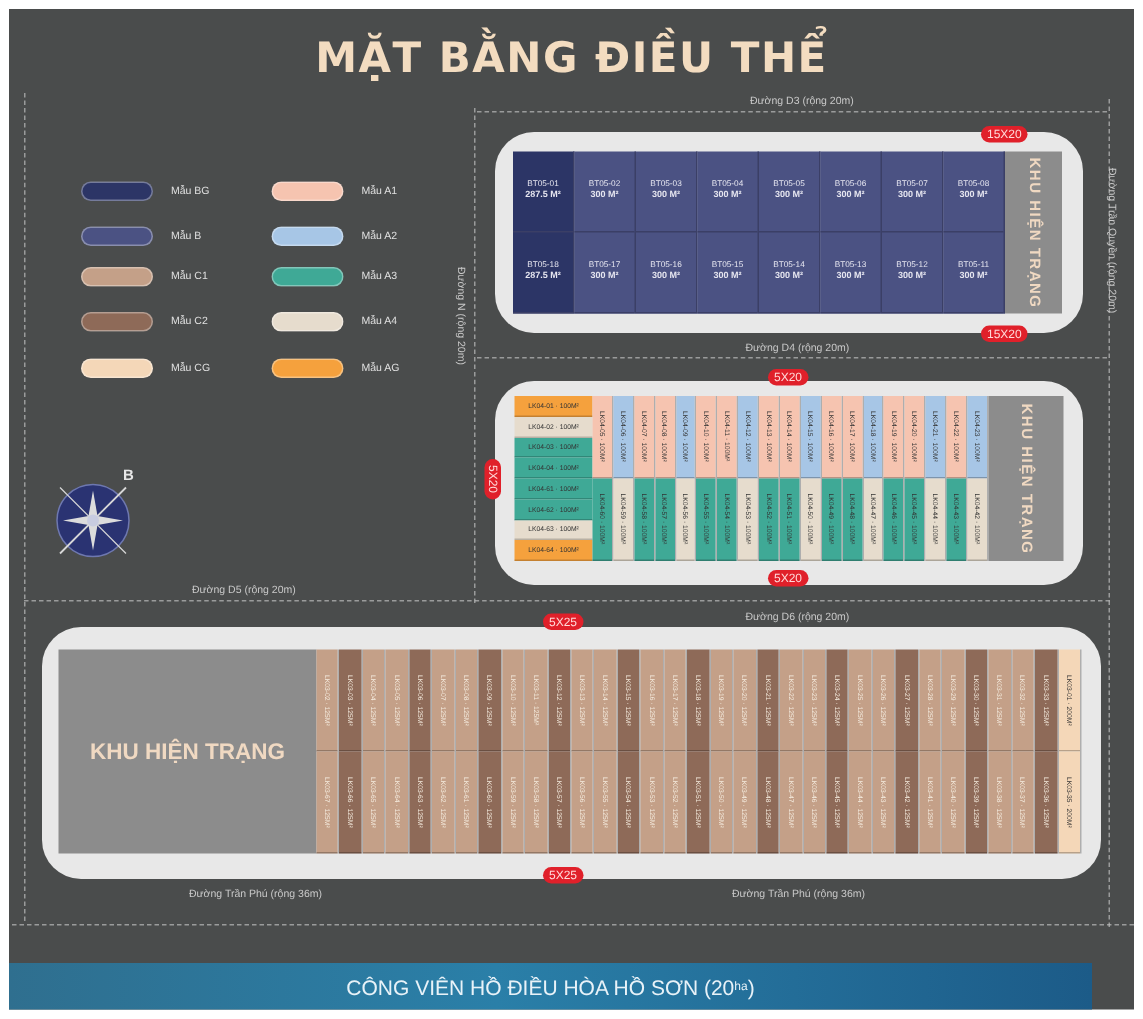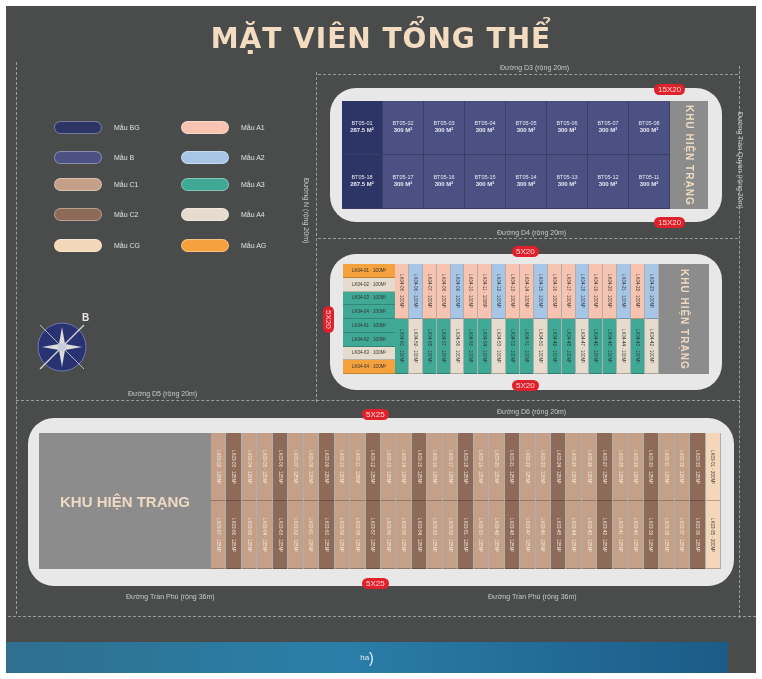--- a/index.html
+++ b/index.html
@@ -27,21 +27,21 @@
   .badge{position:absolute;background:#e0202a;color:#ffd9d9;font-size:8px;border-radius:6px;padding:1px 4px;line-height:9px}
   .badge.vert{writing-mode:vertical-rl;padding:4px 1px}
   .compass{position:absolute;left:34px;top:318px;width:56px;height:56px}
   .park{position:absolute;left:6px;top:642px;width:722px;height:31px;background:linear-gradient(90deg,#2f6f8f,#2a7fa8 45%,#1c5b88);display:flex;align-items:center;justify-content:center;color:#e8f2f8;font-size:14px}
 </style>
 </head>
 <body>
 
 <div class="board"></div>
 
-<div class="title">MẶT VIÊN TỔNG THỂ</div>
+<div class="title">MẶT BẰNG ĐIỀU THỂ</div>
 
 <div class="vline" style="left:16px;top:62px;height:552px"></div>
 <div class="vline" style="left:316px;top:72px;height:330px"></div>
 <div class="vline" style="left:739px;top:66px;height:552px"></div>
 <div class="hline" style="left:318px;top:74px;width:420px"></div>
 <div class="hline" style="left:318px;top:238px;width:420px"></div>
 <div class="hline" style="left:16px;top:400px;width:724px"></div>
 <div class="hline" style="left:8px;top:616px;width:748px"></div>
 
 <div class="road" style="left:500px;top:64px">Đường D3 (rộng 20m)</div>
@@ -424,15 +424,16 @@
     </div>
     <div class="lx-col" style="flex: 1 1 0%;">
       <div class="lx" style="background: rgb(244, 215, 184);">LK03-01 · 200M²</div>
       <div class="lx" style="background: rgb(244, 215, 184);">LK03-35 · 200M²</div>
     </div>
   </div>
 <div class="badge" style="left:362px;top:409px">5X25</div>
 <div class="badge" style="left:362px;top:578px">5X25</div>
 
 <div class="park">
+  <span>CÔNG VIÊN HỒ ĐIỀU HÒA HỒ SƠN (20</span>
     <sup style="font-size:8px">ha</sup>
     <span>)</span>
 </div>
 
 </body></html>

